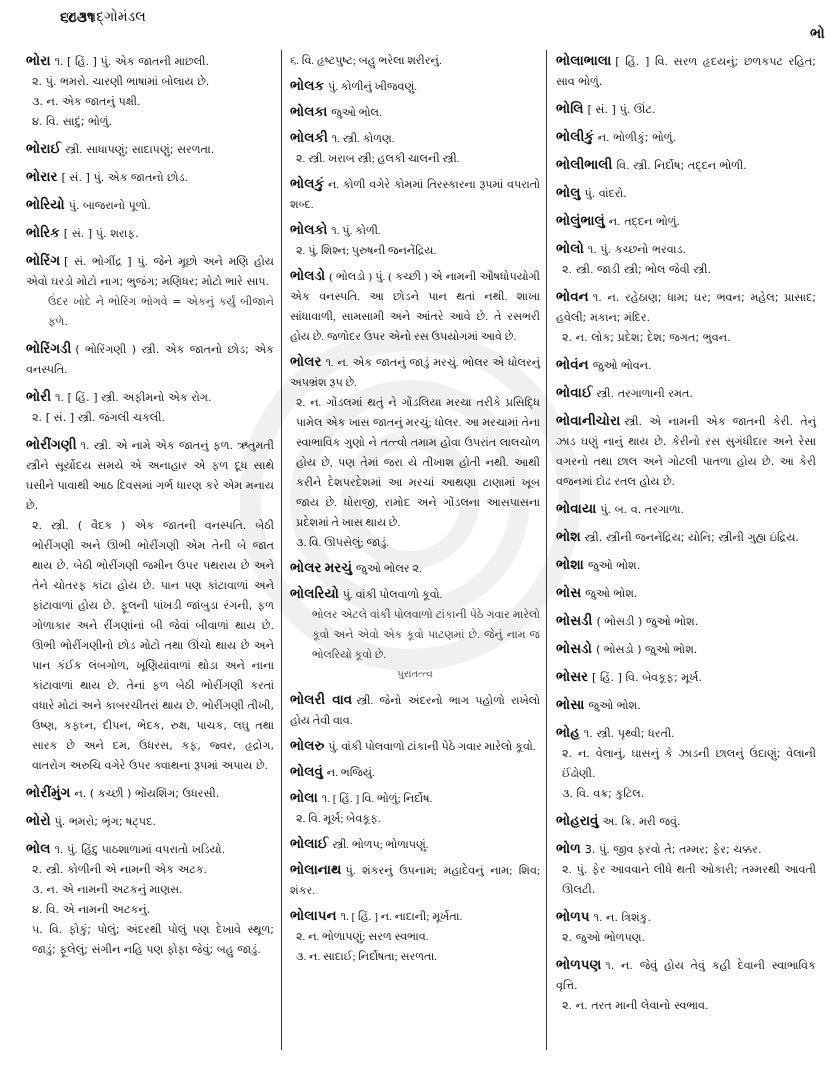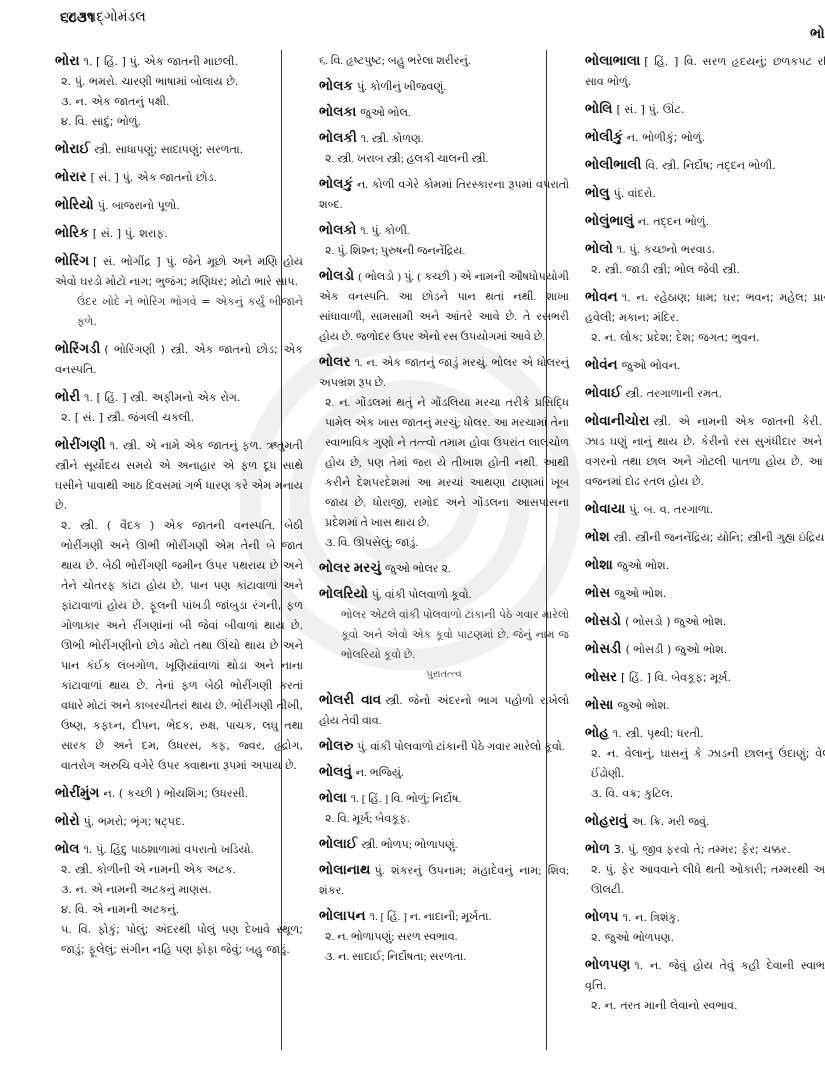--- a/index.html
+++ b/index.html
@@ -13,21 +13,21 @@
   }
   .header {
     position: absolute; left: 4px; top: 0; width: 825px; height: 48px; z-index: 1; margin-left: 38px;
   }
   .page-num { position: absolute; left: 18px; top: 8px; font-size: 15px; font-weight: bold; }
   .running-title { position: absolute; left: 0; right: 0; top: 8px; text-align: left; font-size: 14px; padding-left: 24px; }
   .guide { position: absolute; right: 10px; top: 6px; text-align: right; font-size: 14px; line-height: 18px; font-weight: bold; }
   .columns {
     position: absolute; top: 50px; left: 0; width: 825px; height: 1010px; z-index: 1;
   }
-  .col { position: absolute; top: 0; height: 1005px; font-size: 11.2px; line-height: 20px; margin-left: 29px; }
+  .col { position: absolute; top: 0; height: 1005px; font-size: 11.2px; line-height: 20px; }
   .col-1 { left: 26px; width: 248px; }
   .col-2 { left: 290px; width: 250px; font-family: Liberation Serif, serif; }
   .col-3 { left: 556px; width: 260px; }
   .divider { position: absolute; top: 50px; width: 1px; height: 1000px; background: #333; z-index: 1; }
   .entry { margin: 0 0 6px 0; text-align: justify; }
   .entry .hw { font-weight: bold; font-size: 13.5px; margin-right: 4px; }
   .entry .sense { display: block; padding-left: 6px; }
   .entry .sense-first { display: inline; }
   .entry .example { display: block; padding-left: 22px; font-size: 11px; color: #333; }
   .entry .source { display: block; text-align: center; font-size: 10px; color: #444; }
@@ -96,22 +96,22 @@
       <div class="entry"><span class="hw">ભોલુંભાલું</span><span class="sense-first">ન. તદ્દન ભોળું.</span></div>
       <div class="entry"><span class="hw">ભોલો</span><span class="sense-first">૧. પું. કચ્છનો ભરવાડ.</span><span class="sense">૨. સ્ત્રી. જાડી સ્ત્રી; ભોલ જેવી સ્ત્રી.</span></div>
       <div class="entry"><span class="hw">ભોવન</span><span class="sense-first">૧. ન. રહેઠાણ; ધામ; ઘર; ભવન; મહેલ; પ્રાસાદ; હવેલી; મકાન; મંદિર.</span><span class="sense">૨. ન. લોક; પ્રદેશ; દેશ; જગત; ભુવન.</span></div>
       <div class="entry"><span class="hw">ભોવંન</span><span class="sense-first">જુઓ ભોવન.</span></div>
       <div class="entry"><span class="hw">ભોવાઈ</span><span class="sense-first">સ્ત્રી. તરગાળાની રમત.</span></div>
       <div class="entry"><span class="hw">ભોવાનીચોરા</span><span class="sense-first">સ્ત્રી. એ નામની એક જાતની કેરી. તેનું ઝાડ ઘણું નાનું થાય છે. કેરીનો રસ સુગંધીદાર અને રેસા વગરનો તથા છાલ અને ગોટલી પાતળા હોય છે. આ કેરી વજનમાં દોઢ રતલ હોય છે.</span></div>
       <div class="entry"><span class="hw">ભોવાયા</span><span class="sense-first">પું. બ. વ. તરગાળા.</span></div>
       <div class="entry"><span class="hw">ભોશ</span><span class="sense-first">સ્ત્રી. સ્ત્રીની જનનેંદ્રિય; યોનિ; સ્ત્રીની ગુહ્ય ઇંદ્રિય.</span></div>
       <div class="entry"><span class="hw">ભોશા</span><span class="sense-first">જુઓ ભોશ.</span></div>
       <div class="entry"><span class="hw">ભોસ</span><span class="sense-first">જુઓ ભોશ.</span></div>
+      <div class="entry"><span class="hw">ભોસડી</span><span class="sense-first">( ભોસડી ) જુઓ ભોશ.</span></div>
       <div class="entry"><span class="hw">ભોસડો</span><span class="sense-first">( ભોસડો ) જુઓ ભોશ.</span></div>
-      <div class="entry"><span class="hw">ભોસડી</span><span class="sense-first">( ભોસડી ) જુઓ ભોશ.</span></div>
       <div class="entry"><span class="hw">ભોસર</span><span class="sense-first">[ હિં. ] વિ. બેવકૂફ; મૂર્ખ.</span></div>
       <div class="entry"><span class="hw">ભોસા</span><span class="sense-first">જુઓ ભોશ.</span></div>
       <div class="entry"><span class="hw">ભોહ</span><span class="sense-first">૧. સ્ત્રી. પૃથ્વી; ધરતી.</span><span class="sense">૨. ન. વેલાનું, ઘાસનું કે ઝાડની છાલનું ઉંદાણું; વેલાની ઈંઢોણી.</span><span class="sense">૩. વિ. વક્ર; કુટિલ.</span></div>
       <div class="entry"><span class="hw">ભોહરાવું</span><span class="sense-first">અ. ક્રિ. મરી જવું.</span></div>
       <div class="entry"><span class="hw">ભોળ</span><span class="sense-first">3. પું. જીવ ફરવો તે; તમ્મર; ફેર; ચક્કર.</span><span class="sense">૨. પું. ફેર આવવાને લીધે થતી ઓકારી; તમ્મરથી આવતી ઊલટી.</span></div>
       <div class="entry"><span class="hw">ભોળપ</span><span class="sense-first">૧. ન. ત્રિશંકુ.</span><span class="sense">૨. જુઓ ભોળપણ.</span></div>
       <div class="entry"><span class="hw">ભોળપણ</span><span class="sense-first">૧. ન. જેવું હોય તેવું કહી દેવાની સ્વાભાવિક વૃત્તિ.</span><span class="sense">૨. ન. તરત માની લેવાનો સ્વભાવ.</span></div>
     </div>
 </div>
 

